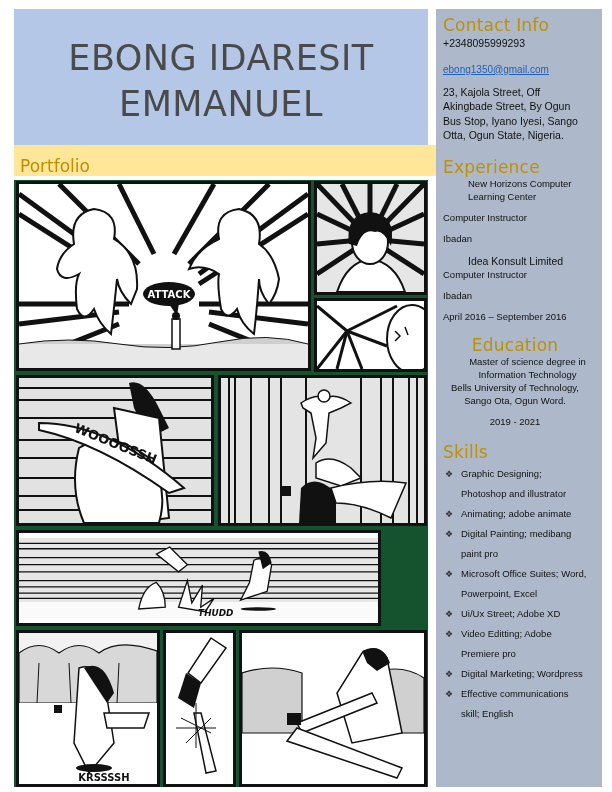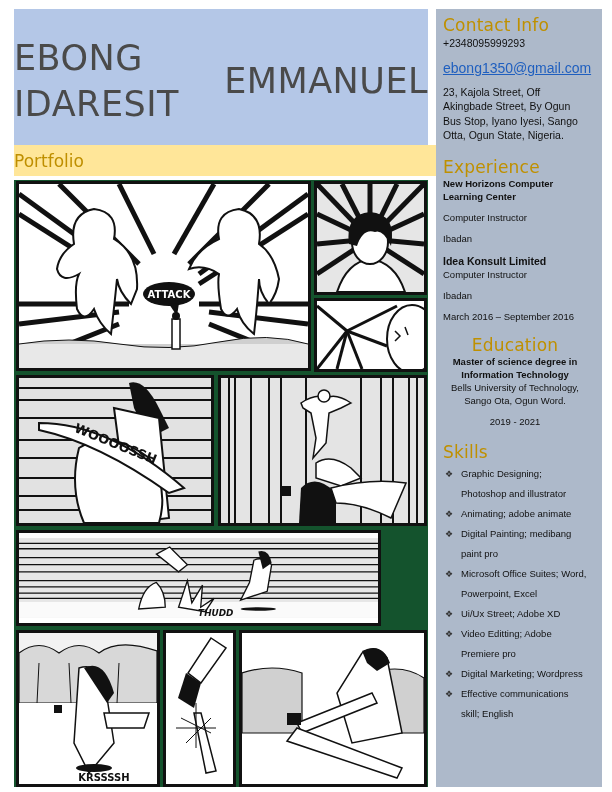--- a/index.html
+++ b/index.html
@@ -1,53 +1,53 @@
 <!DOCTYPE html>
 <html><head>
 <meta charset="utf-8">
 <style>
   * { box-sizing: border-box; margin: 0; padding: 0; }
   html, body { width: 612px; height: 792px; background: #ffffff; overflow: hidden; }
   body { position: relative; font-family: "Liberation Sans", "DejaVu Sans", sans-serif; }
 
   .name-box {
     position: absolute; left: 14px; top: 9px; width: 414px; height: 143px;
-    background: #b4c7e7; display: flex; flex-direction: row;
+    background: #b4c7e7; display: flex; flex-direction: column;
     align-items: center; justify-content: center;
   }
   .name-line {
     font-family: "DejaVu Sans", sans-serif; font-size: 35px; color: #4a4a4a;
     line-height: 46px; letter-spacing: 0.5px; font-weight: normal;
   }
   .portfolio-bar {
     position: absolute; left: 14px; top: 145px; width: 468px; height: 31px;
-    background: #ffe699; display: flex; align-items: center;
+    background: #ffe699; padding-left: 6px; display: flex; align-items: flex-end;
   }
   .portfolio-label { font-family: "DejaVu Sans", sans-serif; font-size: 17px; color: #bf8f00; }
 
   .comic { position: absolute; left: 14px; top: 180px; width: 414px; height: 607px; background: #14532d; }
   .panel {
     position: absolute; border: 3px solid #111; overflow: hidden; background: #fff;
   }
   .panel svg { width: 100%; height: 100%; display: block; }
 
   .sidebar {
     position: absolute; left: 436px; top: 9px; width: 166px; height: 778px;
     background: #adb9ca; padding: 6px 15px 0 7px;
     font-family: "Liberation Sans", sans-serif; color: #111;
   }
   .sec-title {
     font-family: "DejaVu Sans", sans-serif; font-size: 17px; color: #bf9000;
     line-height: 20px; letter-spacing: 0.2px;
   }
   .txt { font-size: 10.5px; line-height: 14.5px; }
   .small { font-size: 9.5px; line-height: 13px; }
-  .bold { font-weight: bold; }
+  .bold { font-weight: normal; margin-left: 25px; }
   .gap { margin-top: 8px; }
-  .email { color: #1f5fbf; text-decoration: underline; font-size: 14px; text-align: right; }
+  .email { color: #1f5fbf; text-decoration: underline; font-size: 10px; text-align: right; }
   .skills { list-style: none; margin-top: 2px; }
   .skills li { display: flex; font-size: 9.5px; line-height: 20px; }
   .bullet { width: 18px; flex: 0 0 18px; font-size: 9px; color: #333; padding-left: 2px; }
   .skill-text { flex: 1; }
 </style>
 </head>
 <body>
 
 <div class="name-box">
   <div class="name-line">EBONG IDARESIT</div>
@@ -260,21 +260,21 @@
     <div class="sec-title">Experience</div>
     <div>
       <div class="small bold">New Horizons Computer Learning Center</div>
       <div class="small gap">Computer Instructor</div>
       <div class="small gap">Ibadan</div>
     </div>
     <div style="margin-top:9px;">
       <div class="txt bold">Idea Konsult Limited</div>
       <div class="small">Computer Instructor</div>
       <div class="small gap">Ibadan</div>
-      <div class="small gap">March 2016 – September 2016</div>
+      <div class="small gap">April 2016 – September 2016</div>
     </div>
   </section>
 
   <section style="margin-top:12px;text-align:center;">
     <div class="sec-title">Education</div>
     <div class="small bold">Master of science degree in Information Technology</div>
     <div class="small">Bells University of Technology, Sango Ota, Ogun Word.</div>
     <div class="small gap">2019 - 2021</div>
   </section>
 

